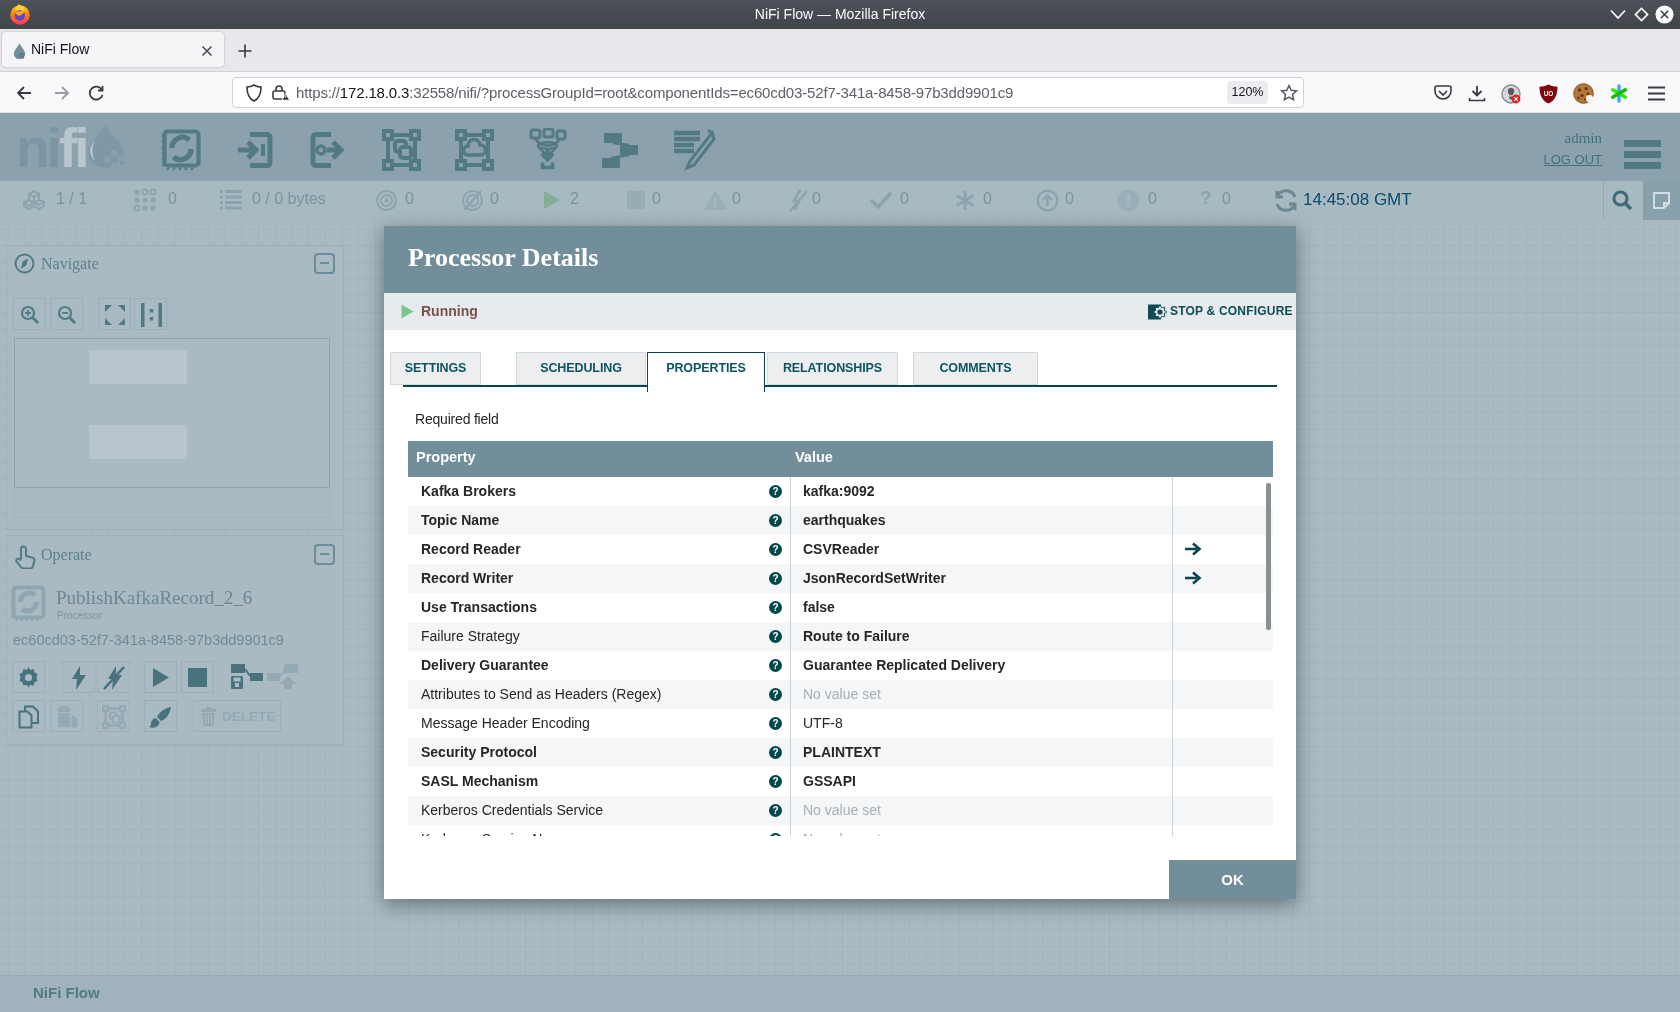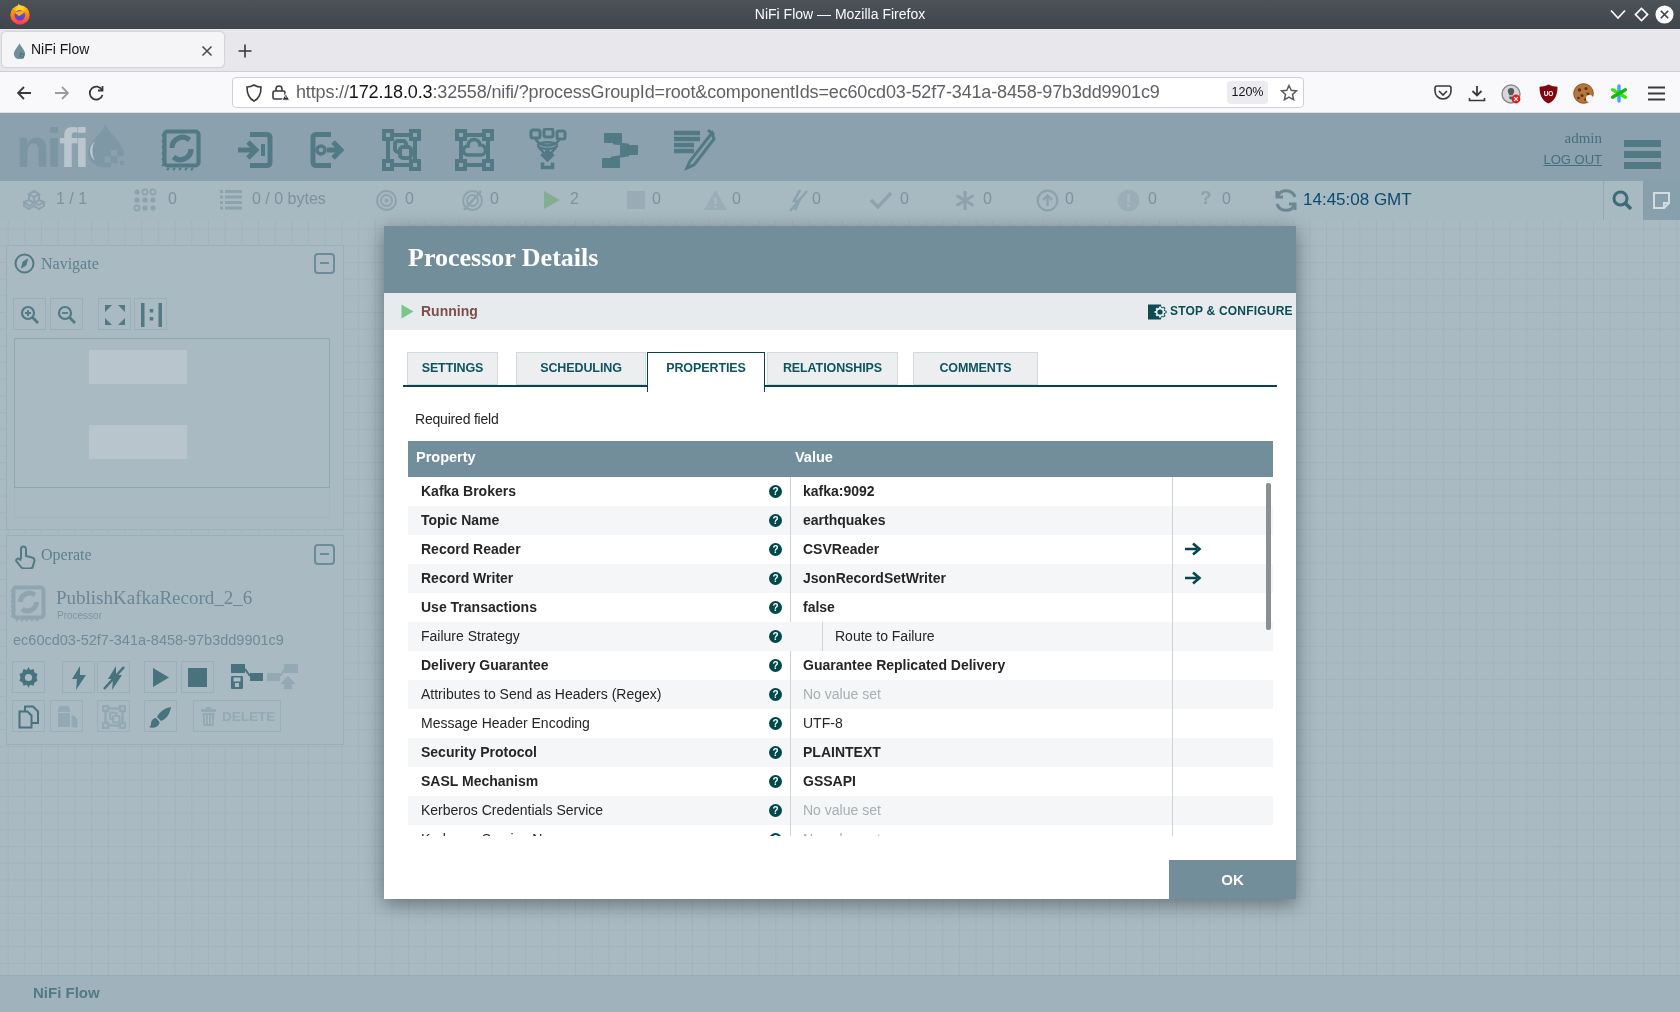--- a/index.html
+++ b/index.html
@@ -8,21 +8,21 @@
 #stage { position:relative; width:1680px; height:1012px; background:#a9bac3; }
 
 
 #titlebar { left:0; top:0; width:1680px; height:29px; background:linear-gradient(#4c5257,#3f454a); }
 #titletext { left:0; top:0; width:1680px; height:29px; line-height:29px; text-align:center; color:#fbfbfe; font-size:14px; }
 #tabbar { left:0; top:29px; width:1680px; height:42px; background:#e7e7ec; }
 #tab { left:2px; top:32px; width:222px; height:35px; background:#f5f5f7; border-radius:4px; box-shadow:0 0 2px rgba(0,0,0,0.3); }
 #tabtext { left:31px; top:32px; height:35px; line-height:35px; color:#15141a; font-size:14px; }
 #navbar { left:0; top:71px; width:1680px; height:42px; background:#f9f9fb; border-top:1px solid #cfcfd4; border-bottom:1px solid #dfe0e4; }
 #urlbar { left:232px; top:77px; width:1072px; height:31px; background:#ffffff; border:1px solid #cfcfd8; border-radius:4px; }
-#urltext { left:296px; top:77px; height:31px; line-height:31px; font-size:18px; letter-spacing:-0.15px; color:#5f5f68; }
+#urltext { left:296px; top:77px; height:31px; line-height:31px; font-size:15px; letter-spacing:-0.15px; color:#5f5f68; }
 #zoombadge { left:1227px; top:81px; width:41px; height:23px; background:#ececf0; border-radius:4px; text-align:center; line-height:23px; font-size:12.5px; color:#15141a; }
 
 
 #nfheader { left:0; top:113px; width:1680px; height:68px; background:#8ba2ae; }
 #nfstatus { left:0; top:181px; width:1680px; height:39px; background:#a7b9c1; }
 #nfcanvas { left:0; top:220px; width:1680px; height:755px;
   background-image:linear-gradient(#a2b3bc 1px, transparent 1px), linear-gradient(90deg, #a2b3bc 1px, transparent 1px);
   background-size:16.7px 16.7px; background-position:7.7px 8.6px; }
 #breadcrumb { left:0; top:975px; width:1680px; height:37px; background:#a0b2bb; border-top:1px solid #97abb5; }
 #breadcrumb span { position:absolute; left:33px; top:0; height:37px; line-height:34px; font-weight:bold; font-size:15px; color:#527a85; }
@@ -537,21 +537,21 @@
               <circle r="4.2"></circle>
               <g stroke="#e8ebed" stroke-width="2.2">
                 <path d="M0 -5.4 V5.4 M-5.4 0 H5.4 M-3.8 -3.8 L3.8 3.8 M3.8 -3.8 L-3.8 3.8"></path>
               </g>
             </g>
           <circle r="2.6" fill="#0c4c52"></circle>
         </g>
       </svg>
       <span id="stopcfg">STOP &amp; CONFIGURE</span>
     </div>
-    <div class="tab" style="left:23px; width:91px;">SETTINGS</div>
+    <div class="tab" style="left:6px; width:91px;">SETTINGS</div>
     <div class="tab" style="left:132px; width:130px;">SCHEDULING</div>
     <div class="tab" style="left:383px; width:131px;">RELATIONSHIPS</div>
     <div class="tab" style="left:529px; width:125px;">COMMENTS</div>
     <div class="abs" id="tabline"></div>
     <div id="tabactive">PROPERTIES</div>
     <div class="abs" id="reqfield">Required field</div>
     <div class="abs" id="ptable">
       <div id="phead">
           <span style="position:absolute;left:8px;top:8px;">Property</span>
           <span style="position:absolute;left:387px;top:8px;">Value</span>
@@ -590,21 +590,21 @@
         </div>
       <div class="prow" style="top:152px">
           <span class="pname" style="font-weight:bold;">Use Transactions</span>
           <span class="qmark">?</span>
           <span class="pval" style="font-weight:bold;">false</span>
           <span class="pex"></span>
         </div>
       <div class="prow alt" style="top:181px">
           <span class="pname" style="font-weight:normal;">Failure Strategy</span>
           <span class="qmark">?</span>
-          <span class="pval" style="font-weight:normal;margin-left:32px;">Route to Failure</span>
+          <span class="pval" style="font-weight:bold;">Route to Failure</span>
           <span class="pex"></span>
         </div>
       <div class="prow" style="top:210px">
           <span class="pname" style="font-weight:bold;">Delivery Guarantee</span>
           <span class="qmark">?</span>
           <span class="pval" style="font-weight:bold;">Guarantee Replicated Delivery</span>
           <span class="pex"></span>
         </div>
       <div class="prow alt" style="top:239px">
           <span class="pname" style="">Attributes to Send as Headers (Regex)</span>

